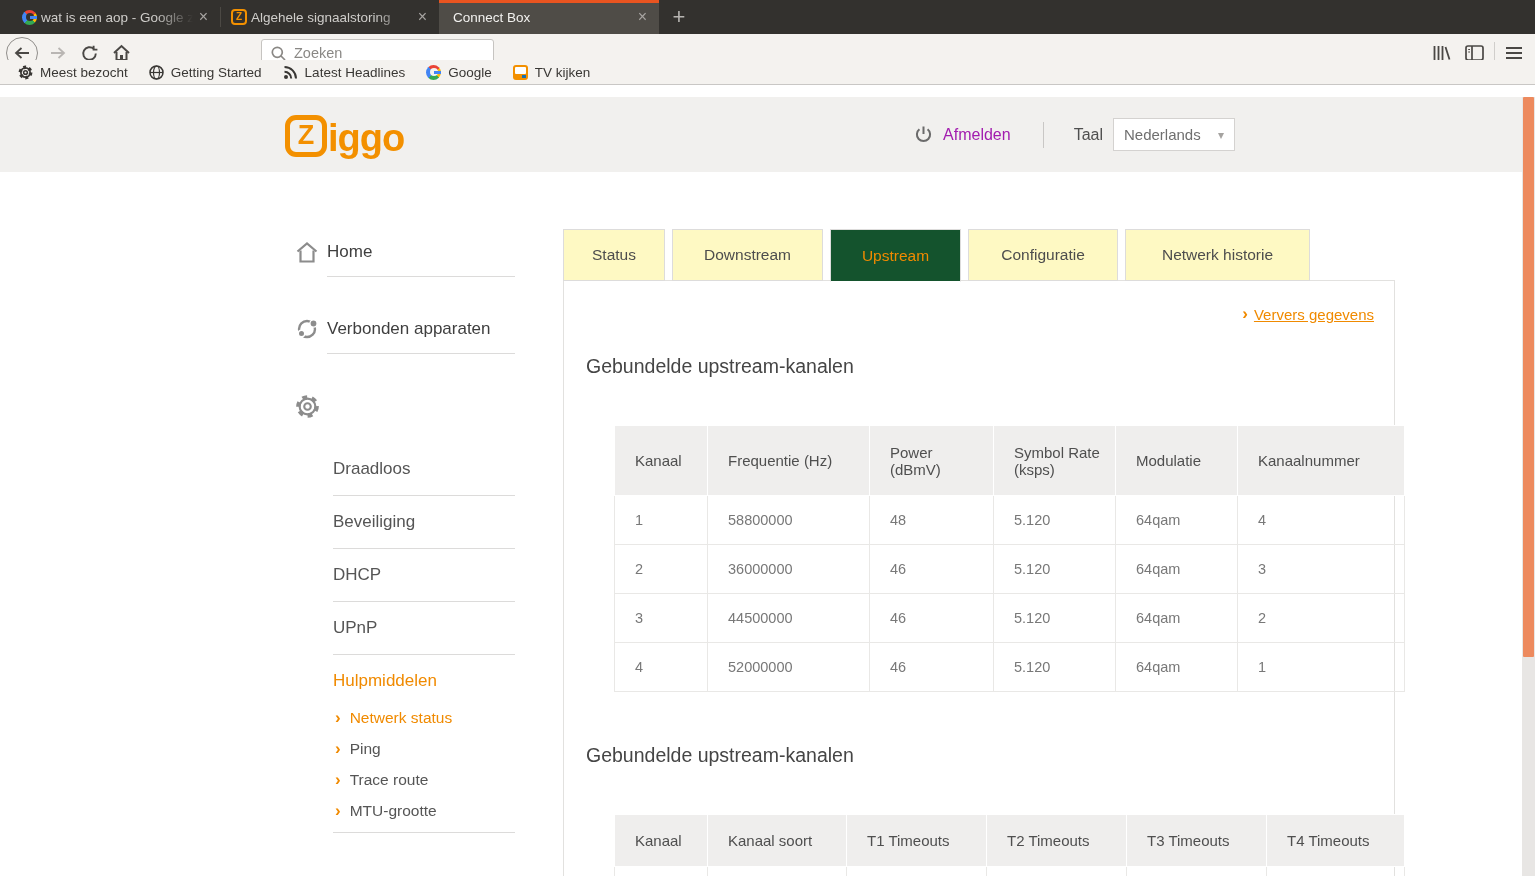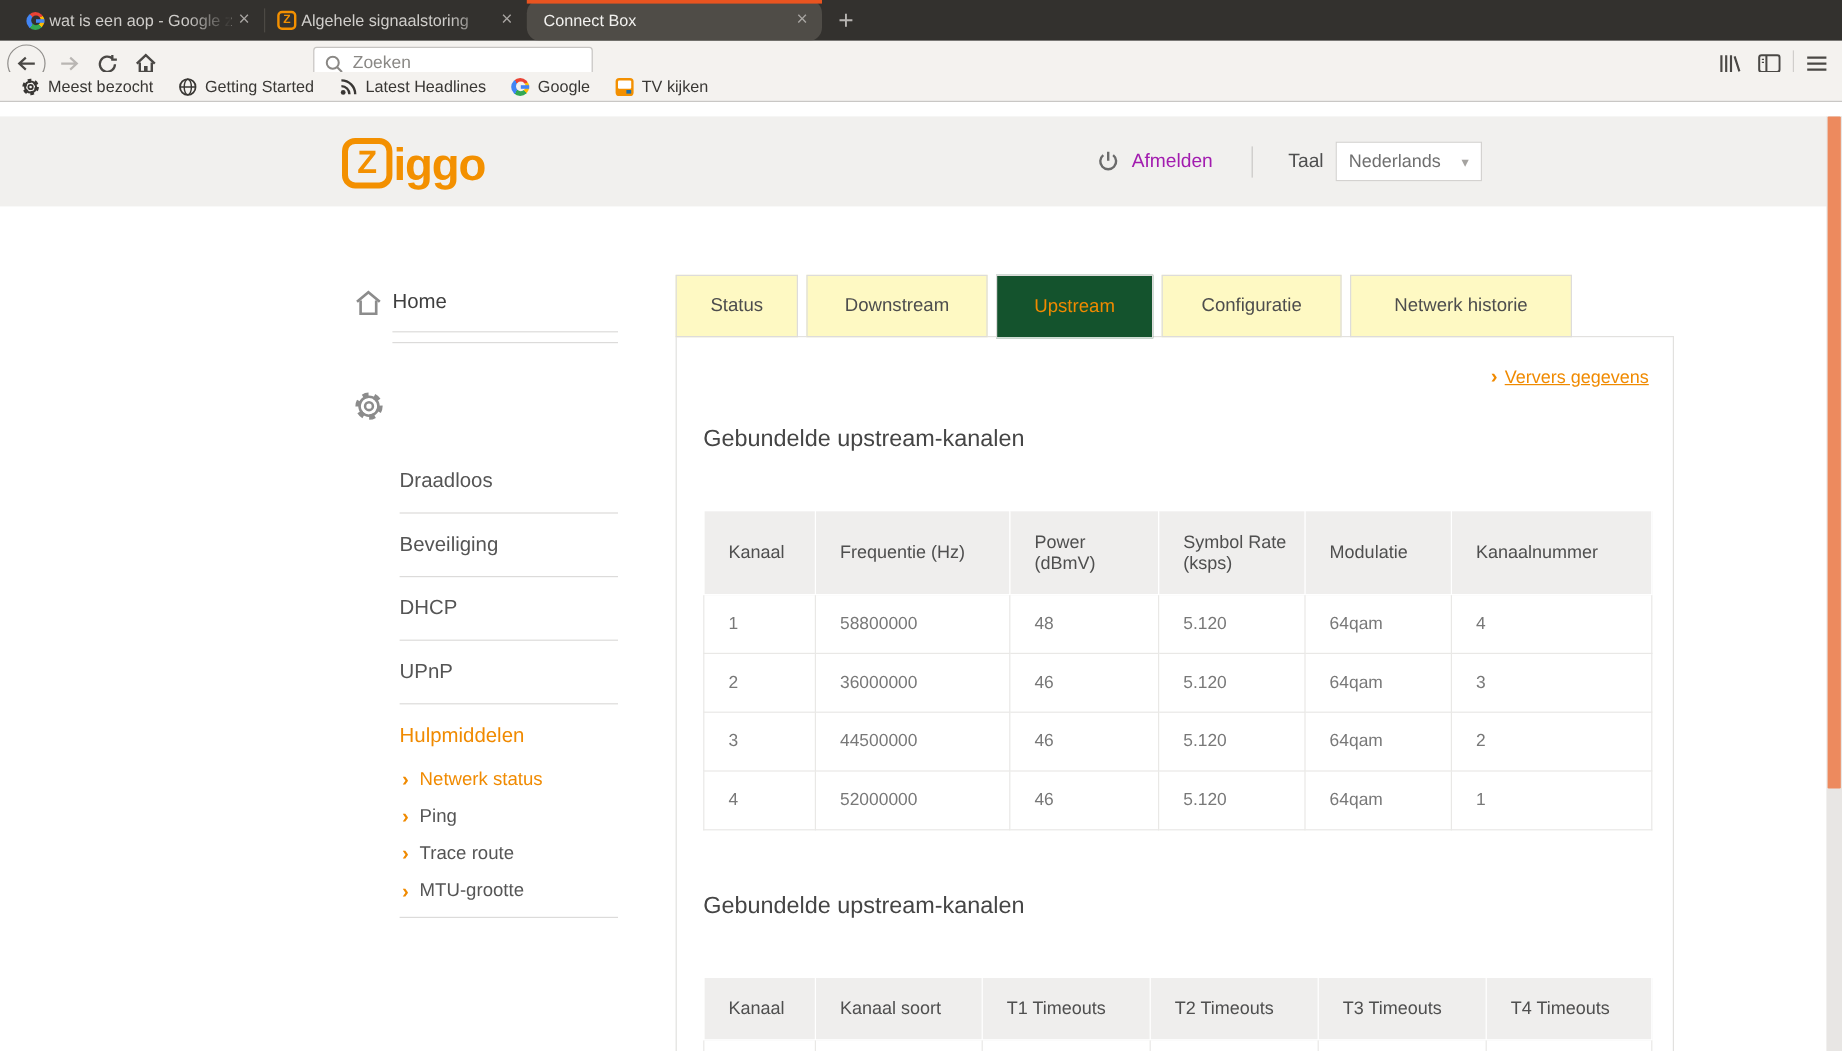--- a/index.html
+++ b/index.html
@@ -11,21 +11,21 @@
   .btab { display:flex; align-items:center; padding:0 10px; position:relative; color:#cfcdca; font-size:13.5px; }
   .btab .title { flex:1; overflow:hidden; white-space:nowrap; position:relative; margin:0 4px; }
   .btab .title .fade { position:absolute; top:0; right:0; width:38px; height:100%; background:linear-gradient(to right, rgba(51,49,46,0), #33312e); }
   .btab.active { background:#4f4c47; color:#f2f1ef; }
   .btab .stripe { position:absolute; top:0; left:0; right:0; height:3px; background:#e95420; }
   .tclose { color:#a8a5a2; font-size:16px; padding:0 2px; line-height:1; }
   .tsep { width:1px; height:20px; background:#4c4944; align-self:center; }
   .newtab { width:40px; display:flex; align-items:center; justify-content:center; color:#b7b4b1; font-size:22px; font-weight:300; }
   .t1 { width:208px; margin-left:12px; }
   .t2 { width:218px; }
-  .t3 { width:246px;border-radius:11px; }
+  .t3 { width:220px; }
 
   
   .gicon { width:15px; height:15px; border-radius:50%; position:relative; flex:none;
     background:conic-gradient(from -40deg,#ea4335 0 95deg,#fbbc05 95deg 175deg,#34a853 175deg 260deg,#4285f4 260deg 360deg); }
   .gicon::before { content:''; position:absolute; inset:3.5px; background:#f4f2ef; border-radius:50%; }
   .gicon.on-dark::before { background:#33312e; }
   .gicon::after { content:''; position:absolute; right:0; top:6px; width:7px; height:3px; background:#4285f4; }
   .zicon { width:16px; height:16px; border:2px solid #f39000; border-radius:4px; color:#f39000; font-weight:bold; font-size:10px; line-height:11px; text-align:center; flex:none; }
 
   
@@ -87,21 +87,21 @@
   .ptab { border:1px solid #dddcdb; background:#fef9c3; color:#4d4d4d; font-size:15.5px; display:flex; align-items:center; justify-content:center; }
   .ptab:nth-child(1){width:102px} .ptab:nth-child(2){width:151px} .ptab:nth-child(3){width:131px} .ptab:nth-child(4){width:150px} .ptab:nth-child(5){width:185px}
   .ptab.active { background:#14532d; border-bottom:1px solid #fff; color:#f08a00; margin-bottom:-1px; }
   .panel { position:relative; margin-top:-1px; background:#fff; border:1px solid #e2e1df; min-height:600px; padding:0 20px 0 22px; z-index:1; }
   .refresh { position:absolute; top:23px; right:20px; display:flex; align-items:center; font-size:15px; color:#f08a00; }
   .refresh .chev { font-weight:bold; font-size:17px; margin-right:6px; }
   .refresh .rl { text-decoration:underline; }
   .sectitle { margin-top:74px; font-size:19.5px; color:#454545; font-weight:400; }
   .sectitle2 { margin-top:52px; font-size:19.5px; color:#454545; font-weight:400; }
 
-  table { border-collapse:collapse; width:790px; table-layout:fixed; margin-top:47px; }
+  table { border-collapse:collapse; width:790px; table-layout:fixed; margin-top:47px;margin-left:28px; }
   th { background:#efeeed; border:1px solid #fff; font-weight:400; color:#4f4f4f; font-size:15px; text-align:left; padding:8px 10px 8px 20px; vertical-align:middle; }
   td { border:1px solid #e9e8e6; color:#787878; font-size:14.5px; padding-left:20px; height:49px; }
   .tbl1 th { height:70px; }
   .tbl2 th { height:52px; }
   .tbl2 td { height:50px; }
 
   
   .scrolltrack { position:absolute; right:0; top:97px; width:13px; height:779px; background:#e8e6e4; z-index:10; }
   .scrollthumb { position:absolute; top:0; left:1px; width:11px; height:560px; background:#ed8a5e; border-radius:1px; }
 
@@ -244,20 +244,30 @@
   <div class="nitem">
     <span class="ico">
       <svg width="24" height="23" viewBox="0 0 24 23">
           <path d="M2.5 10.5 L12 2.5 L21.5 10.5" fill="none" stroke="#8c8c8c" stroke-width="2.2"></path>
           <path d="M5.5 9.5 V20.5 H18.5 V9.5" fill="none" stroke="#8c8c8c" stroke-width="2.2"></path>
         </svg>
     </span>
     <span class="lbl">Home</span>
   </div>
   <div class="ndiv"></div>
+  <div class="nitem mt36">
+    <span class="ico">
+      <svg width="24" height="24" viewBox="0 0 24 24">
+          <circle cx="12" cy="12" r="8" fill="none" stroke="#8c8c8c" stroke-width="2.4"></circle>
+          <circle cx="18.5" cy="6.5" r="3.6" fill="#8c8c8c" stroke="#fff" stroke-width="1.4"></circle>
+          <circle cx="6.5" cy="16.5" r="3.2" fill="#8c8c8c" stroke="#fff" stroke-width="1.4"></circle>
+        </svg>
+    </span>
+    <span class="lbl">Verbonden apparaten</span>
+  </div>
   <div class="ndiv"></div>
   <div class="nitem multi">
     <span class="ico">
       <svg width="25" height="25" viewBox="0 0 26 26">
           <circle cx="13" cy="13" r="9.5" fill="none" stroke="#8c8c8c" stroke-width="4.6" stroke-dasharray="4.9 4.9"></circle>
           <circle cx="13" cy="13" r="8.2" fill="none" stroke="#8c8c8c" stroke-width="2.2"></circle>
           <circle cx="13" cy="13" r="3.4" fill="none" stroke="#8c8c8c" stroke-width="2.2"></circle>
         </svg>
     </span>
   </div>

